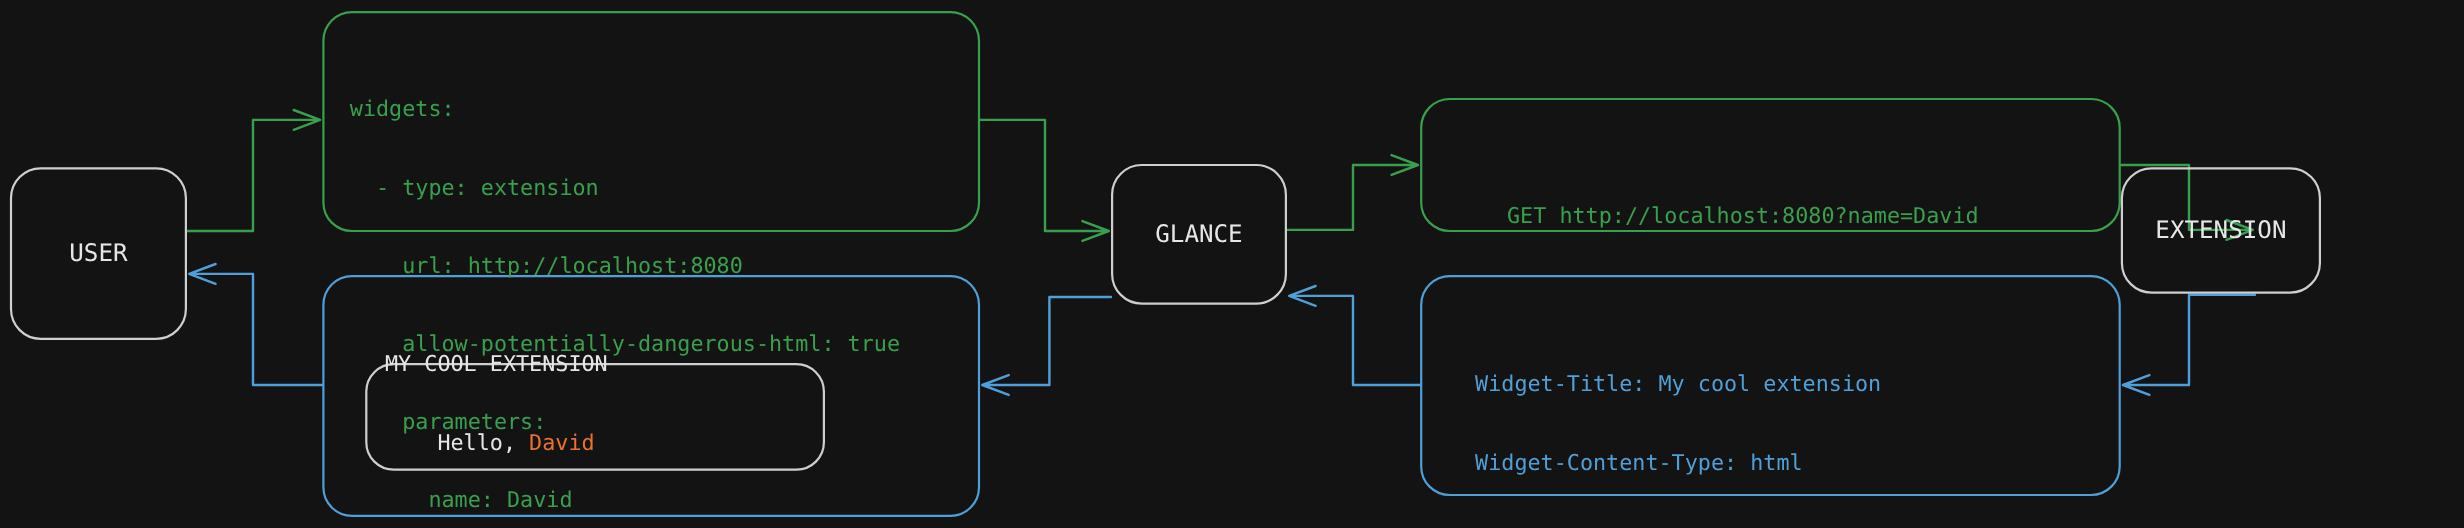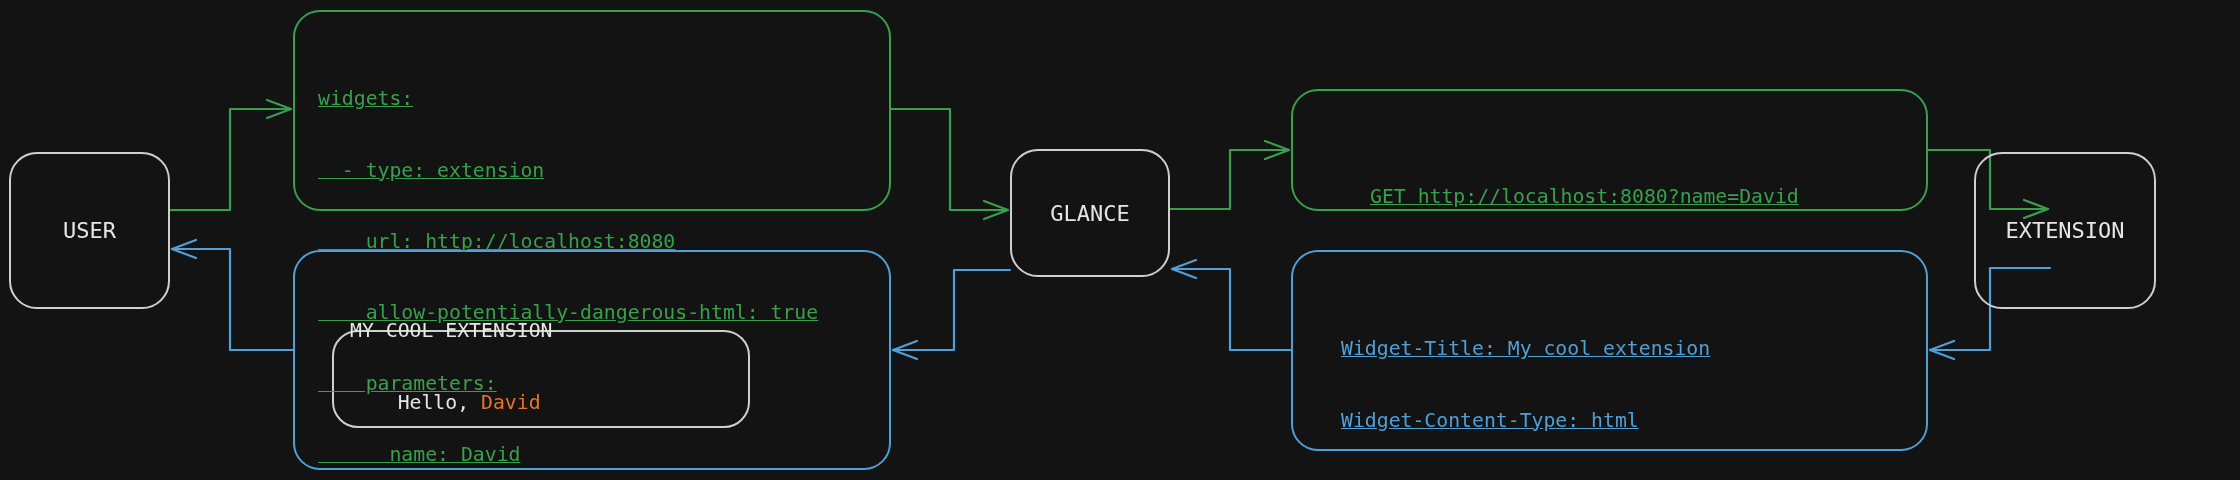--- a/index.html
+++ b/index.html
@@ -31,42 +31,42 @@
     border-radius: 28px;
     display: flex;
     align-items: center;
     justify-content: center;
     color: var(--text, #e6e6e6);
     font-size: 22px;
     letter-spacing: 0;
   }
   #node-user      { left: 9px;    top: 152px; width: 161px; height: 157px; }
   #node-glance    { left: 1010px; top: 149px; width: 160px; height: 128px; }
-  #node-extension { left: 1974px; top: 152px; width: 182px; height: 157px; }
+  #node-extension { left: 1928px; top: 152px; width: 182px; height: 115px; }
 
   .frame {
     position: absolute;
     box-sizing: border-box;
     border: 2px solid;
     border-radius: 27px;
     background: transparent;
   }
   #config-frame   { left: 293px;  top: 10px;  width: 598px; height: 201px; border-color: var(--green, #38a04c); }
   #request-frame  { left: 1291px; top: 89px;  width: 637px; height: 122px; border-color: var(--green, #38a04c); }
   #response-frame { left: 1291px; top: 250px; width: 637px; height: 201px; border-color: var(--blue, #4f9fd8); }
   #widget-frame   { left: 293px;  top: 250px; width: 598px; height: 220px; border-color: var(--blue, #4f9fd8); }
   #widget-inner-frame { left: 332px; top: 330px; width: 418px; height: 98px; border-color: var(--node-border, #cfcfcf); border-radius: 26px; }
 
   .code {
     position: absolute;
     font-size: 19.8px;
     line-height: 23.7px;
     white-space: pre;
   }
-  .code > div { min-height: 23.7px; text-decoration: underline; }
+  .code > div { min-height: 23.7px; }
   #config-text   { left: 318px;  top: 40px;  color: var(--green, #38a04c); }
   #request-text  { left: 1341px; top: 138px; color: var(--green, #38a04c); margin-left: 29px; }
   #response-text { left: 1341px; top: 290px; color: var(--blue, #4f9fd8); }
   #widget-title  { left: 350px;  top: 291px; color: var(--text, #e6e6e6); margin-top: 28px; }
   #hello-line    { left: 350px;  top: 367px; color: var(--text, #e6e6e6); }
   #hello-line .primary { color: var(--orange, #e8712e); text-align: right; }
 </style>
 </head>
 <body>
 

